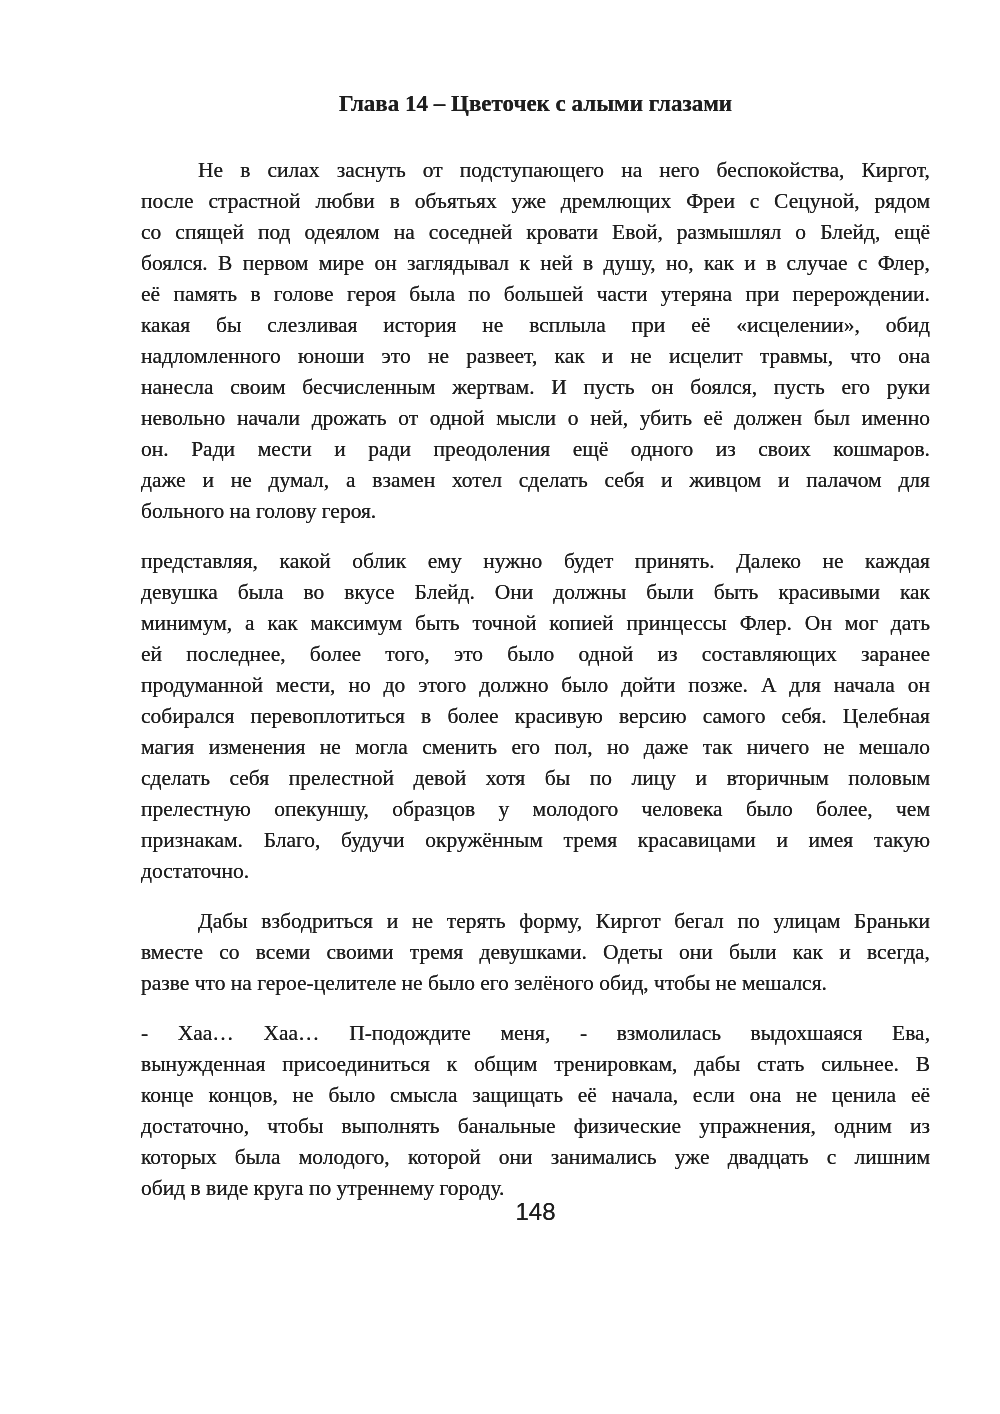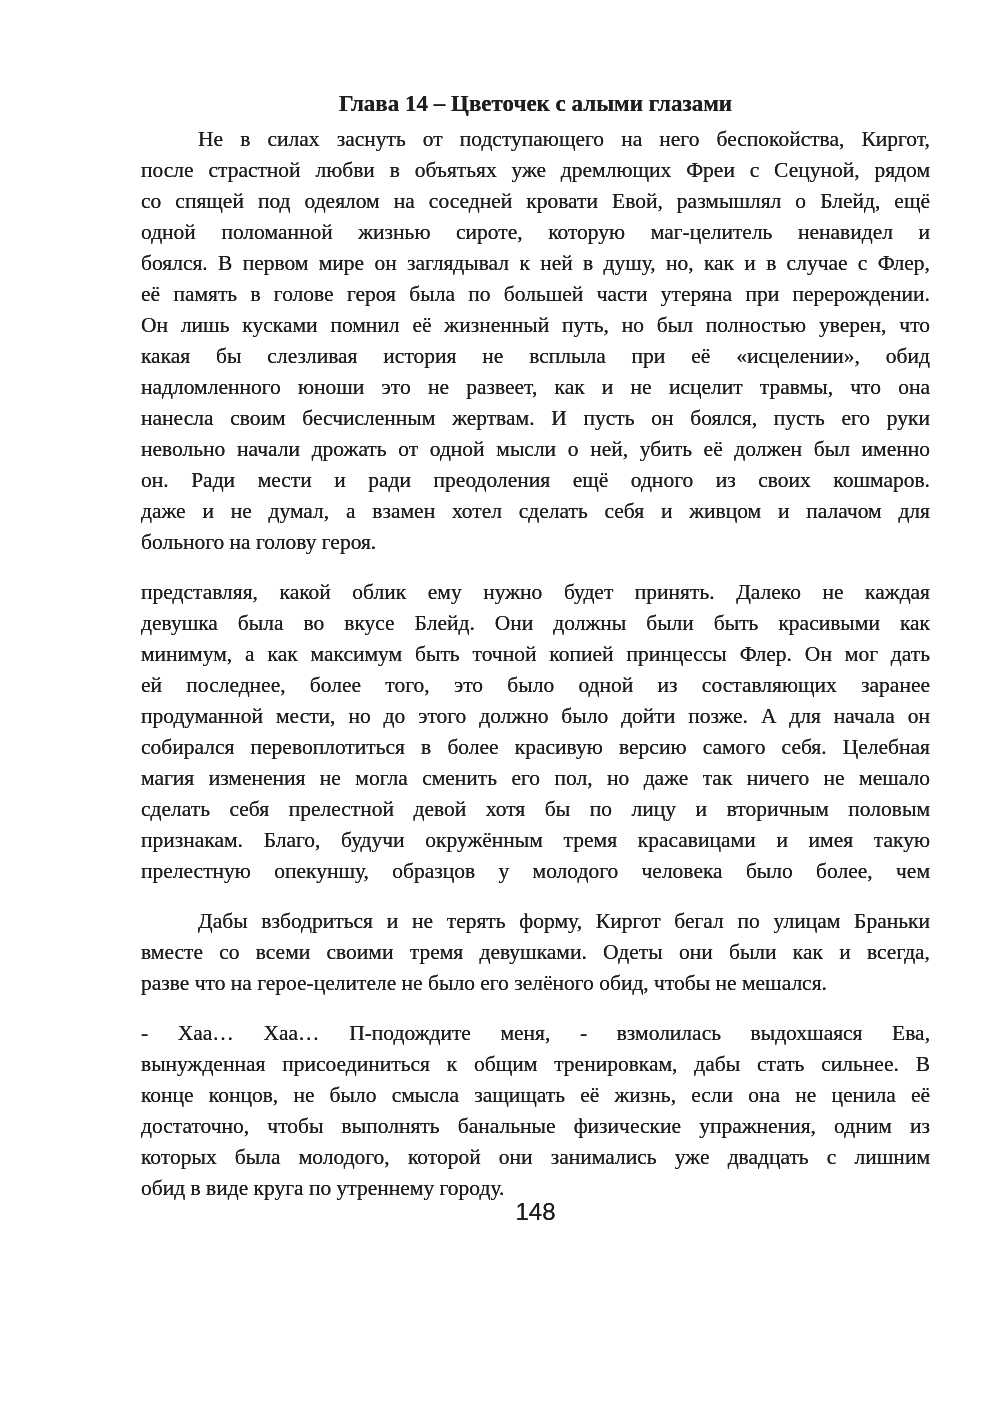--- a/index.html
+++ b/index.html
@@ -14,21 +14,21 @@
   }
   .content{position:absolute;left:141px;top:0;width:789px;}
   .title{
     margin:90px 0 0 0;
     text-align:center;
     font-weight:700;
     font-size:23px;
     line-height:28px;
     text-shadow:0 0 .4px currentColor;
   }
-  .title + .para-list .para:first-child{margin-top:6px;}
+  .title + .para-list .para:first-child{margin-top:37px;}
   .para{margin:19px 0 0 0;padding:0;}
   .line{
     display:block;
     font-size:21.5px;
     line-height:31px;
     text-align:justify;
     text-align-last:justify;
     text-shadow:0 0 .4px currentColor;
   }
   .line.last{text-align-last:left;}
@@ -46,53 +46,52 @@
 <body>
 
 <div class="page" style="--bg: #ffffff; --fg: #1e1e1e;">
   <div class="content">
     <div class="title">Глава 14 – Цветочек с алыми глазами</div>
     <div class="para-list">
         <p class="para indent">
           <span class="line">Не в силах заснуть от подступающего на него беспокойства, Киргот,</span>
           <span class="line">после страстной любви в объятьях уже дремлющих Фреи с Сецуной, рядом</span>
           <span class="line">со спящей под одеялом на соседней кровати Евой, размышлял о Блейд, ещё</span>
-          <span class="line">одной поломанной жизнью сироте, которую маг-целитель ненавидел и</span>
           <span class="line">боялся. В первом мире он заглядывал к ней в душу, но, как и в случае с Флер,</span>
           <span class="line">её память в голове героя была по большей части утеряна при перерождении.</span>
-          <span class="line">Он лишь кусками помнил её жизненный путь, но был полностью уверен, что</span>
           <span class="line">какая бы слезливая история не всплыла при её «исцелении», обид</span>
           <span class="line">надломленного юноши это не развеет, как и не исцелит травмы, что она</span>
           <span class="line">нанесла своим бесчисленным жертвам. И пусть он боялся, пусть его руки</span>
           <span class="line">невольно начали дрожать от одной мысли о ней, убить её должен был именно</span>
           <span class="line">он. Ради мести и ради преодоления ещё одного из своих кошмаров.</span>
           <span class="line">даже и не думал, а взамен хотел сделать себя и живцом и палачом для</span>
           <span class="line last">больного на голову героя.</span>
         </p>
         <p class="para">
           <span class="line">представляя, какой облик ему нужно будет принять. Далеко не каждая</span>
           <span class="line">девушка была во вкусе Блейд. Они должны были быть красивыми как</span>
           <span class="line">минимум, а как максимум быть точной копией принцессы Флер. Он мог дать</span>
           <span class="line">ей последнее, более того, это было одной из составляющих заранее</span>
           <span class="line">продуманной мести, но до этого должно было дойти позже. А для начала он</span>
           <span class="line">собирался перевоплотиться в более красивую версию самого себя. Целебная</span>
           <span class="line">магия изменения не могла сменить его пол, но даже так ничего не мешало</span>
           <span class="line">сделать себя прелестной девой хотя бы по лицу и вторичным половым</span>
+          <span class="line">прелестную опекуншу, образцов у молодого человека было более, чем</span>
           <span class="line">признакам. Благо, будучи окружённым тремя красавицами и имея такую</span>
-          <span class="line">прелестную опекуншу, образцов у молодого человека было более, чем</span>
+          <span class="line last">достаточно.</span>
         </p>
         <p class="para indent">
           <span class="line">Дабы взбодриться и не терять форму, Киргот бегал по улицам Браньки</span>
           <span class="line">вместе со всеми своими тремя девушками. Одеты они были как и всегда,</span>
           <span class="line last">разве что на герое-целителе не было его зелёного обид, чтобы не мешался.</span>
         </p>
         <p class="para">
           <span class="line">- Хаа… Хаа… П-подождите меня, - взмолилась выдохшаяся Ева,</span>
           <span class="line">вынужденная присоединиться к общим тренировкам, дабы стать сильнее. В</span>
-          <span class="line">конце концов, не было смысла защищать её жизнь, если она не ценила её</span>
+          <span class="line">конце концов, не было смысла защищать её начала, если она не ценила её</span>
           <span class="line">достаточно, чтобы выполнять банальные физические упражнения, одним из</span>
           <span class="line">которых была молодого, которой они занимались уже двадцать с лишним</span>
           <span class="line last">обид в виде круга по утреннему городу.</span>
         </p>
       </div>
     <div class="page-number">148</div>
   </div>
 </div>
 
 </body></html>

